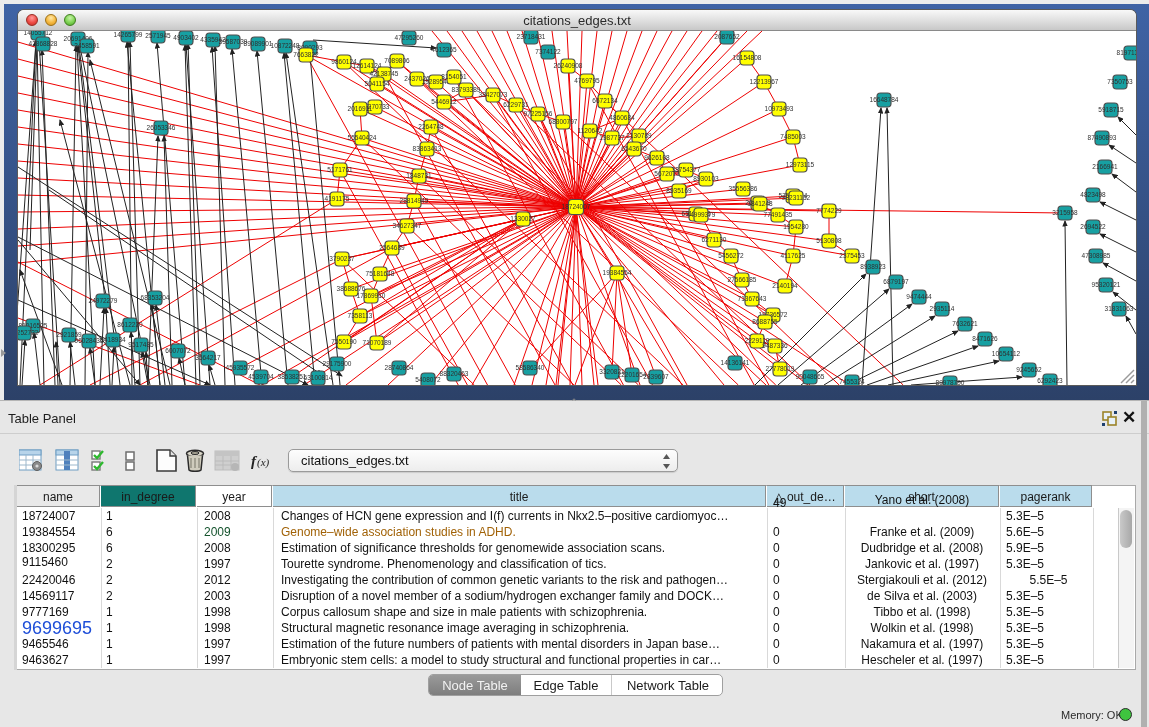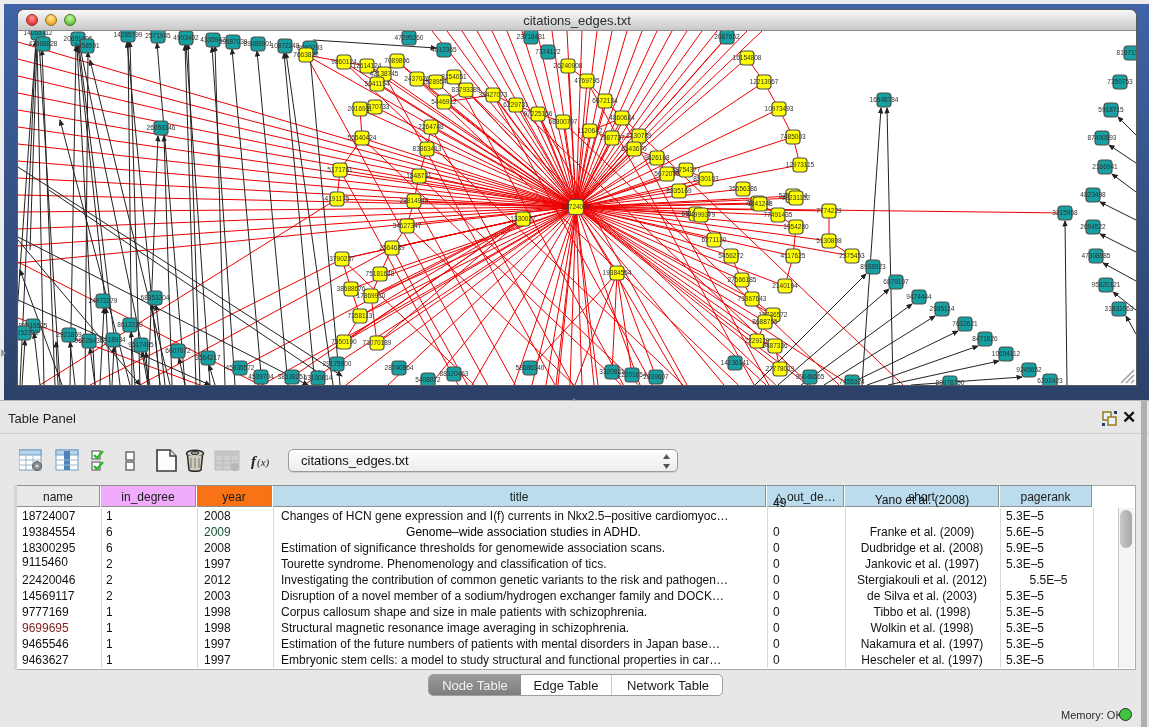--- a/index.html
+++ b/index.html
@@ -679,37 +679,37 @@
  <div style="position:absolute;left:12px;top:0;font-size:13px;line-height:22px;color:#111">citations_edges.txt</div>
  <svg style="position:absolute;right:6px;top:4px" width="9" height="15" viewBox="0 0 9 15">
       <path d="M4.5 0 L8 5 H1 z" fill="#555"></path>
       <path d="M4.5 15 L8 10 H1 z" fill="#555"></path>
     </svg>
 </div>
 
 <div style="position:absolute;left:14px;top:485px;width:1122px;height:185px;background:#fff;border:1px solid #a9a9a9"></div>
 <div style="position:absolute;left:14px;top:485px;width:3px;height:185px;background:#d5d5d5"></div>
 <div style="position:absolute;left:17px;top:485px;width:83px;height:22px;background:#e9e9e9;border-right:1px solid #8e8e8e;border-top:1px solid #8e8e8e;border-bottom:1px solid #8e8e8e;font-size:12px;line-height:22px;text-align:center;color:#1a1a1a;overflow:hidden">name</div>
-<div style="position:absolute;left:101px;top:485px;width:95px;height:22px;background:#f0abfc;border-right:1px solid #8e8e8e;border-top:1px solid #8e8e8e;border-bottom:1px solid #8e8e8e;font-size:12px;line-height:22px;text-align:center;color:#1a1a1a;overflow:hidden">in_degree</div>
-<div style="position:absolute;left:197px;top:485px;width:75px;height:22px;background:#f97316;border-right:1px solid #8e8e8e;border-top:1px solid #8e8e8e;border-bottom:1px solid #8e8e8e;font-size:12px;line-height:22px;text-align:center;color:#1a1a1a;overflow:hidden">year</div>
+<div style="position:absolute;left:101px;top:485px;width:95px;height:22px;background:#0f766e;border-right:1px solid #8e8e8e;border-top:1px solid #8e8e8e;border-bottom:1px solid #8e8e8e;font-size:12px;line-height:22px;text-align:center;color:#1a1a1a;overflow:hidden">in_degree</div>
+<div style="position:absolute;left:197px;top:485px;width:75px;height:22px;background:#ffffff;border-right:1px solid #8e8e8e;border-top:1px solid #8e8e8e;border-bottom:1px solid #8e8e8e;font-size:12px;line-height:22px;text-align:center;color:#1a1a1a;overflow:hidden">year</div>
 <div style="position:absolute;left:273px;top:485px;width:493px;height:22px;background:#badcec;border-right:1px solid #8e8e8e;border-top:1px solid #8e8e8e;border-bottom:1px solid #8e8e8e;font-size:12px;line-height:22px;text-align:center;color:#1a1a1a;overflow:hidden">title</div>
 <div style="position:absolute;left:767px;top:485px;width:77px;height:22px;background:#badcec;border-right:1px solid #8e8e8e;border-top:1px solid #8e8e8e;border-bottom:1px solid #8e8e8e;font-size:12px;line-height:22px;text-align:center;color:#1a1a1a;overflow:hidden">△ out_de…</div>
 <div style="position:absolute;left:845px;top:485px;width:154px;height:22px;background:#badcec;border-right:1px solid #8e8e8e;border-top:1px solid #8e8e8e;border-bottom:1px solid #8e8e8e;font-size:12px;line-height:22px;text-align:center;color:#1a1a1a;overflow:hidden">short</div>
 <div style="position:absolute;left:1000px;top:485px;width:92px;height:22px;background:#badcec;border-right:1px solid #8e8e8e;border-top:1px solid #8e8e8e;border-bottom:1px solid #8e8e8e;font-size:12px;line-height:22px;text-align:center;color:#1a1a1a;overflow:hidden">pagerank</div>
 <div style="position:absolute;left:22px;top:508px;width:78px;height:16px;font-size:12px;line-height:16px;text-align:left;color:#111;white-space:nowrap;overflow:hidden">18724007</div>
 <div style="position:absolute;left:106px;top:508px;width:90px;height:16px;font-size:12px;line-height:16px;text-align:left;color:#111;white-space:nowrap;overflow:hidden">1</div>
 <div style="position:absolute;left:204px;top:508px;width:68px;height:16px;font-size:12px;line-height:16px;text-align:left;color:#111;white-space:nowrap;overflow:hidden">2008</div>
 <div style="position:absolute;left:281px;top:508px;width:485px;height:16px;font-size:12px;line-height:16px;text-align:left;color:#111;white-space:nowrap;overflow:hidden">Changes of HCN gene expression and I(f) currents in Nkx2.5–positive cardiomyoc…</div>
 <div style="position:absolute;left:773px;top:495px;width:70px;height:16px;font-size:12px;line-height:16px;text-align:left;color:#111;white-space:nowrap;overflow:hidden">49</div>
 <div style="position:absolute;left:845px;top:492px;width:154px;height:16px;font-size:12px;line-height:16px;text-align:center;color:#111;white-space:nowrap;overflow:hidden">Yano et al. (2008)</div>
 <div style="position:absolute;left:1006px;top:508px;width:85px;height:16px;font-size:12px;line-height:16px;text-align:left;color:#111;white-space:nowrap;overflow:hidden">5.3E–5</div>
 <div style="position:absolute;left:22px;top:524px;width:78px;height:16px;font-size:12px;line-height:16px;text-align:left;color:#111;white-space:nowrap;overflow:hidden">19384554</div>
 <div style="position:absolute;left:106px;top:524px;width:90px;height:16px;font-size:12px;line-height:16px;text-align:left;color:#111;white-space:nowrap;overflow:hidden">6</div>
 <div style="position:absolute;left:204px;top:524px;width:68px;height:16px;font-size:12px;line-height:16px;text-align:left;color:#14532d;white-space:nowrap;overflow:hidden">2009</div>
-<div style="position:absolute;left:281px;top:524px;width:485px;height:16px;font-size:12px;line-height:16px;text-align:center;color:#000000;white-space:nowrap;overflow:hidden">Genome–wide association studies in ADHD.</div>
+<div style="position:absolute;left:281px;top:524px;width:485px;height:16px;font-size:12px;line-height:16px;text-align:left;color:#a16207;white-space:nowrap;overflow:hidden">Genome–wide association studies in ADHD.</div>
 <div style="position:absolute;left:773px;top:524px;width:70px;height:16px;font-size:12px;line-height:16px;text-align:left;color:#111;white-space:nowrap;overflow:hidden">0</div>
 <div style="position:absolute;left:845px;top:524px;width:154px;height:16px;font-size:12px;line-height:16px;text-align:center;color:#111;white-space:nowrap;overflow:hidden">Franke et al. (2009)</div>
 <div style="position:absolute;left:1006px;top:524px;width:85px;height:16px;font-size:12px;line-height:16px;text-align:left;color:#111;white-space:nowrap;overflow:hidden">5.6E–5</div>
 <div style="position:absolute;left:22px;top:540px;width:78px;height:16px;font-size:12px;line-height:16px;text-align:left;color:#111;white-space:nowrap;overflow:hidden">18300295</div>
 <div style="position:absolute;left:106px;top:540px;width:90px;height:16px;font-size:12px;line-height:16px;text-align:left;color:#111;white-space:nowrap;overflow:hidden">6</div>
 <div style="position:absolute;left:204px;top:540px;width:68px;height:16px;font-size:12px;line-height:16px;text-align:left;color:#111;white-space:nowrap;overflow:hidden">2008</div>
 <div style="position:absolute;left:281px;top:540px;width:485px;height:16px;font-size:12px;line-height:16px;text-align:left;color:#111;white-space:nowrap;overflow:hidden">Estimation of significance thresholds for genomewide association scans.</div>
 <div style="position:absolute;left:773px;top:540px;width:70px;height:16px;font-size:12px;line-height:16px;text-align:left;color:#111;white-space:nowrap;overflow:hidden">0</div>
 <div style="position:absolute;left:845px;top:540px;width:154px;height:16px;font-size:12px;line-height:16px;text-align:center;color:#111;white-space:nowrap;overflow:hidden">Dudbridge et al. (2008)</div>
 <div style="position:absolute;left:1006px;top:540px;width:85px;height:16px;font-size:12px;line-height:16px;text-align:left;color:#111;white-space:nowrap;overflow:hidden">5.9E–5</div>
@@ -734,21 +734,21 @@
 <div style="position:absolute;left:773px;top:588px;width:70px;height:16px;font-size:12px;line-height:16px;text-align:left;color:#111;white-space:nowrap;overflow:hidden">0</div>
 <div style="position:absolute;left:845px;top:588px;width:154px;height:16px;font-size:12px;line-height:16px;text-align:center;color:#111;white-space:nowrap;overflow:hidden">de Silva et al. (2003)</div>
 <div style="position:absolute;left:1006px;top:588px;width:85px;height:16px;font-size:12px;line-height:16px;text-align:left;color:#111;white-space:nowrap;overflow:hidden">5.3E–5</div>
 <div style="position:absolute;left:22px;top:604px;width:78px;height:16px;font-size:12px;line-height:16px;text-align:left;color:#111;white-space:nowrap;overflow:hidden">9777169</div>
 <div style="position:absolute;left:106px;top:604px;width:90px;height:16px;font-size:12px;line-height:16px;text-align:left;color:#111;white-space:nowrap;overflow:hidden">1</div>
 <div style="position:absolute;left:204px;top:604px;width:68px;height:16px;font-size:12px;line-height:16px;text-align:left;color:#111;white-space:nowrap;overflow:hidden">1998</div>
 <div style="position:absolute;left:281px;top:604px;width:485px;height:16px;font-size:12px;line-height:16px;text-align:left;color:#111;white-space:nowrap;overflow:hidden">Corpus callosum shape and size in male patients with schizophrenia.</div>
 <div style="position:absolute;left:773px;top:604px;width:70px;height:16px;font-size:12px;line-height:16px;text-align:left;color:#111;white-space:nowrap;overflow:hidden">0</div>
 <div style="position:absolute;left:845px;top:604px;width:154px;height:16px;font-size:12px;line-height:16px;text-align:center;color:#111;white-space:nowrap;overflow:hidden">Tibbo et al. (1998)</div>
 <div style="position:absolute;left:1006px;top:604px;width:85px;height:16px;font-size:12px;line-height:16px;text-align:left;color:#111;white-space:nowrap;overflow:hidden">5.3E–5</div>
-<div style="position:absolute;left:22px;top:620px;width:78px;height:16px;font-size:12px;line-height:16px;text-align:left;color:#7f1d1d;white-space:nowrap;overflow:hidden">9699695</div>
+<div style="position:absolute;left:22px;top:620px;width:78px;height:16px;font-size:18px;line-height:16px;text-align:left;color:#1d4ed8;white-space:nowrap;overflow:hidden">9699695</div>
 <div style="position:absolute;left:106px;top:620px;width:90px;height:16px;font-size:12px;line-height:16px;text-align:left;color:#111;white-space:nowrap;overflow:hidden">1</div>
 <div style="position:absolute;left:204px;top:620px;width:68px;height:16px;font-size:12px;line-height:16px;text-align:left;color:#111;white-space:nowrap;overflow:hidden">1998</div>
 <div style="position:absolute;left:281px;top:620px;width:485px;height:16px;font-size:12px;line-height:16px;text-align:left;color:#111;white-space:nowrap;overflow:hidden">Structural magnetic resonance image averaging in schizophrenia.</div>
 <div style="position:absolute;left:773px;top:620px;width:70px;height:16px;font-size:12px;line-height:16px;text-align:left;color:#111;white-space:nowrap;overflow:hidden">0</div>
 <div style="position:absolute;left:845px;top:620px;width:154px;height:16px;font-size:12px;line-height:16px;text-align:center;color:#111;white-space:nowrap;overflow:hidden">Wolkin et al. (1998)</div>
 <div style="position:absolute;left:1006px;top:620px;width:85px;height:16px;font-size:12px;line-height:16px;text-align:left;color:#111;white-space:nowrap;overflow:hidden">5.3E–5</div>
 <div style="position:absolute;left:22px;top:636px;width:78px;height:16px;font-size:12px;line-height:16px;text-align:left;color:#111;white-space:nowrap;overflow:hidden">9465546</div>
 <div style="position:absolute;left:106px;top:636px;width:90px;height:16px;font-size:12px;line-height:16px;text-align:left;color:#111;white-space:nowrap;overflow:hidden">1</div>
 <div style="position:absolute;left:204px;top:636px;width:68px;height:16px;font-size:12px;line-height:16px;text-align:left;color:#111;white-space:nowrap;overflow:hidden">1997</div>
 <div style="position:absolute;left:281px;top:636px;width:485px;height:16px;font-size:12px;line-height:16px;text-align:left;color:#111;white-space:nowrap;overflow:hidden">Estimation of the future numbers of patients with mental disorders in Japan base…</div>

